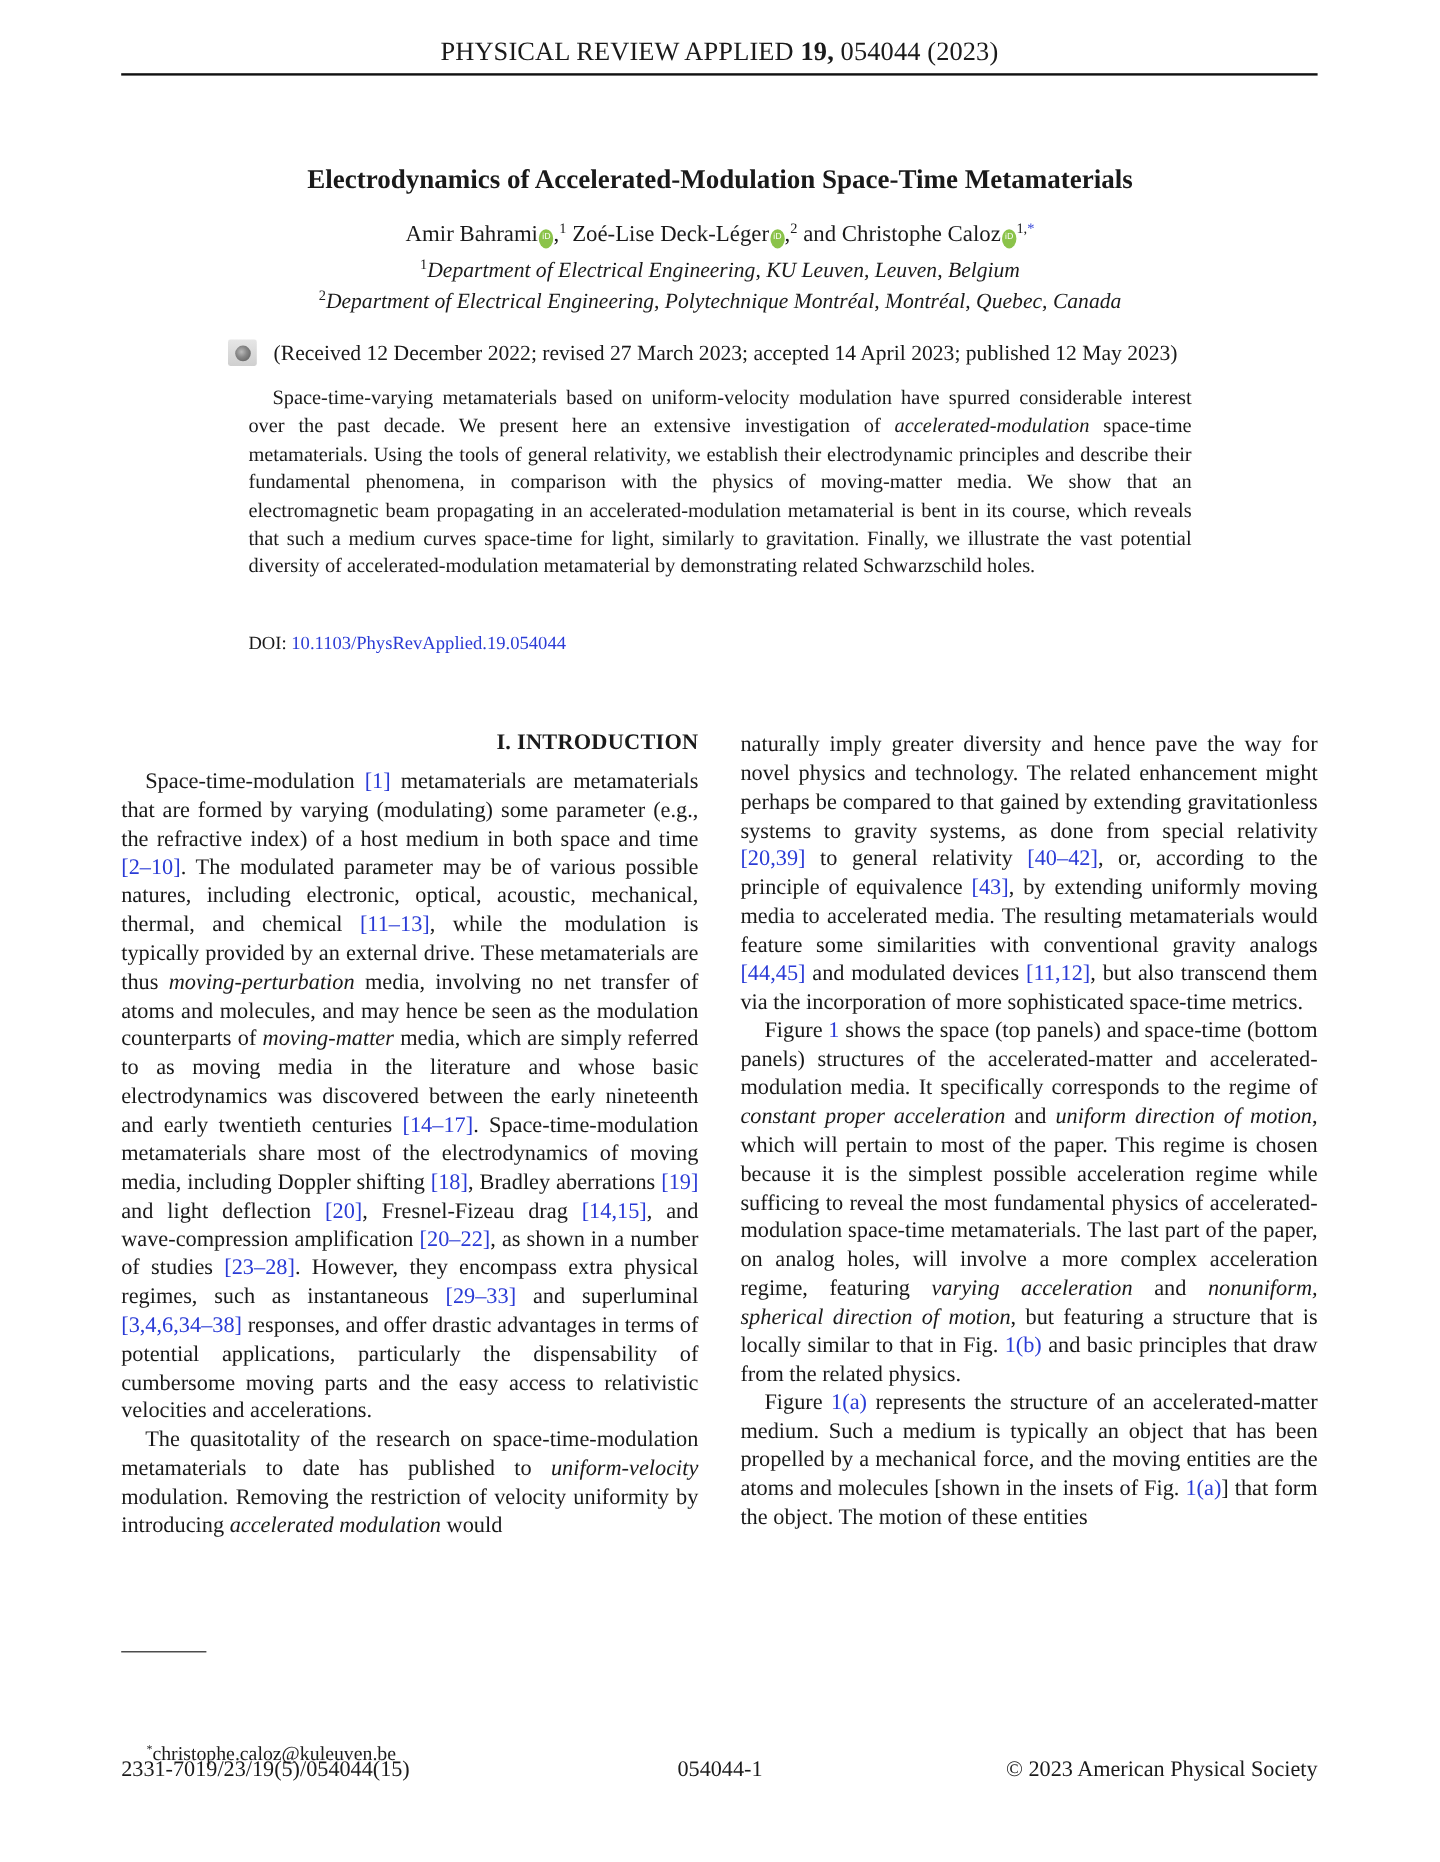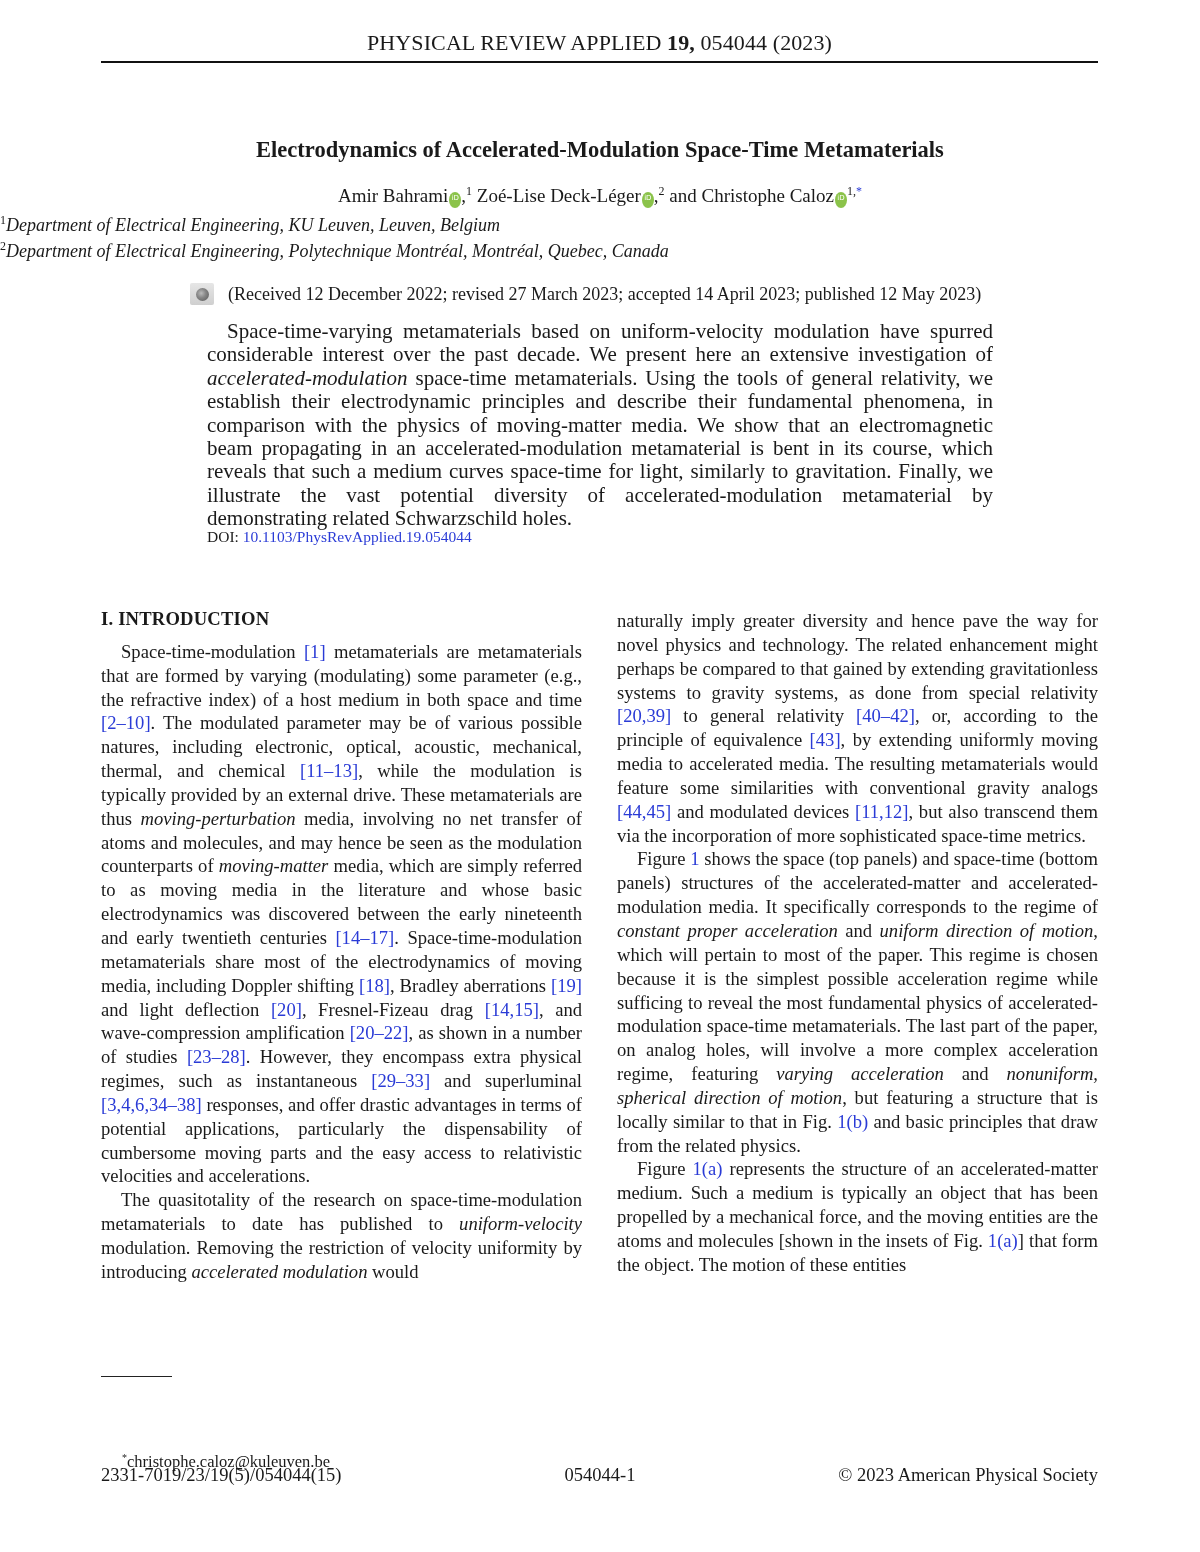--- a/index.html
+++ b/index.html
@@ -23,51 +23,51 @@
   .authors {
     position: absolute; left: 0; top: 185px; width: 1200px; text-align: center; font-size: 19px;
   }
   .orcid {
     display: inline-block; width: 12px; height: 16px; border-radius: 50%;
     background: #8bc34a; color: #fff; font-family: "DejaVu Sans", sans-serif;
     font-size: 7px; line-height: 12px; text-align: center; vertical-align: 2px; margin-left: 1px;
   }
   sup { font-size: 12px; vertical-align: 7px; line-height: 0; }
   .affil {
-    position: absolute; left: 0; width: 1200px; text-align: left; font-size: 18px; font-style: italic;
+    position: absolute; left: 0; width: 1200px; text-align: center; font-size: 18px; font-style: italic;
   }
   .affil sup { font-style: normal; }
   .dates {
     position: absolute; left: 190px; top: 283px; font-size: 18px; display: flex; align-items: center;
   }
   .crossmark {
     width: 24px; height: 22px; background: linear-gradient(#e6e6e6, #cfcfcf);
     border-radius: 2px; display: inline-flex; align-items: center; justify-content: center; margin-right: 14px;
   }
   .crossmark span {
     width: 13px; height: 13px; border-radius: 50%;
     background: radial-gradient(circle at 40% 40%, #bbb 0, #888 40%, #555 100%);
     display: block;
   }
   .abstract {
     position: absolute; left: 207px; top: 320px; width: 786px;
-    font-size: 21px; line-height: 23.4px; text-align: justify; text-indent: 20px;
+    font-size: 17px; line-height: 23.4px; text-align: justify; text-indent: 20px;
   }
   .doi {
     position: absolute; left: 207px; top: 528px; font-size: 15.5px;
   }
   .col {
     position: absolute; width: 481px; font-size: 18.6px; line-height: 23.85px; text-align: justify;
   }
   .col-left { left: 101px; top: 607px; }
   .col-right { left: 617px; top: 609px; }
   .col p { margin: 0; text-indent: 20px; }
   .col p.noindent { text-indent: 0; }
   .section-heading {
-    font-weight: bold; text-align: left; font-size: 18.6px; margin: 0 0 9px 0; letter-spacing: 0.2px;
+    font-weight: bold; text-align: right; font-size: 18.6px; margin: 0 0 9px 0; letter-spacing: 0.2px;
   }
   .section-heading.second { margin-top: 16px; }
   .fn-rule { position: absolute; left: 101px; top: 1376px; width: 71px; height: 1px; background: #222; }
   .footnote { position: absolute; left: 122px; top: 1452px; font-size: 16.5px; text-align: right; }
   .footnote sup { font-size: 10px; vertical-align: 6px; }
   .footer {
     position: absolute; top: 1465px; font-size: 18.5px;
   }
   .footer-left { left: 101px; }
   .footer-center { left: 0; width: 1200px; text-align: center; }

